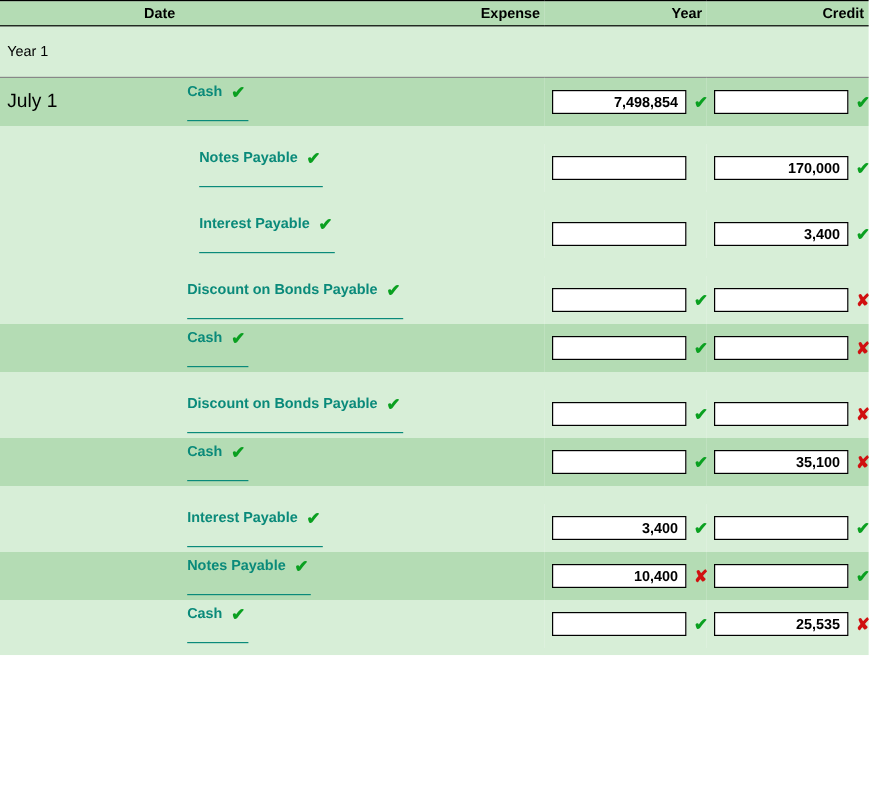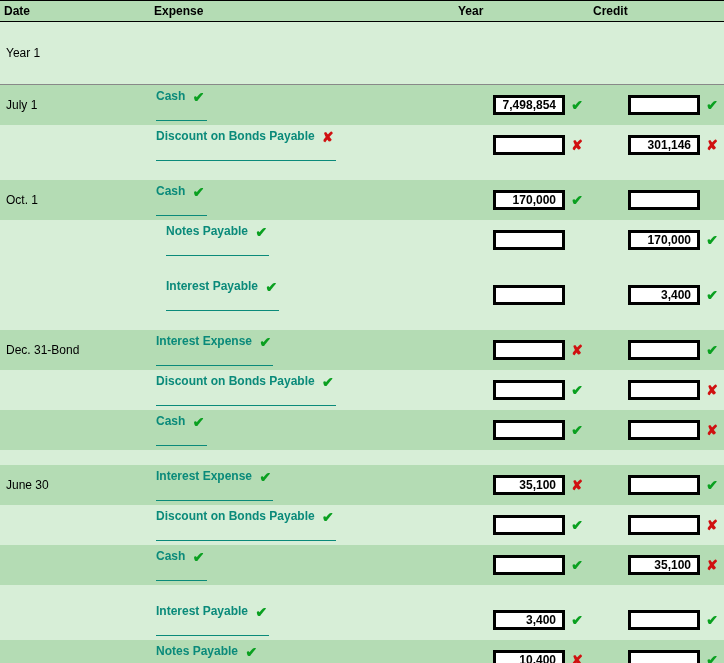--- a/index.html
+++ b/index.html
@@ -12,42 +12,42 @@
   }
   table {
     width: 100%;
     border-collapse: collapse;
     table-layout: fixed;
   }
   th {
     background: #b4dcb4;
     border-bottom: 1px solid #000;
     border-top: 1px solid #000;
-    text-align: left;
+    text-align: right;
     font-weight: bold;
     font-size: 12px;
     padding: 3px 4px;
     color: #000;
     margin-left: 24px;
   }
   td {
     padding: 4px 6px;
     vertical-align: middle;
     height: 26px;
   }
   .col-date    { width: 150px; }
   .col-account { width: 304px; }
   .col-debit   { width: 135px; }
   .col-credit  { width: 135px; }
 
   .year-row td {
     background: #d7eed7;
     font-size: 12px;
     color: #000;
-    padding: 24px 6px;
+    padding: 14px 6px;
     border-top: 1px solid #888;
     border-bottom: 1px solid #888;
   }
   .spacer-row td {
     background: #d7eed7;
     height: 15px;
     padding: 0;
   }
   .thin-spacer td {
     background: #d7eed7;
@@ -55,21 +55,21 @@
     padding: 0;
   }
   .entry-row td {
     background: #b4dcb4;
   }
   .entry-row.alt td {
     background: #d7eed7;
   }
   .date-cell {
     color: #000;
-    font-size: 12px;
+    font-size: 16px;
   }
   .account-link {
     color: #0a8a7a;
     font-weight: bold;
     font-size: 12px;
     border-bottom: 1px solid #0a8a7a;
     padding-bottom: 15px;
     display: inline-block;
     cursor: pointer;
   }
@@ -82,23 +82,23 @@
     margin-left: 4px;
     vertical-align: middle;
   }
   .mark.ok { color: #0aa020; }
   .mark.bad { color: #d01010; }
   .amt-cell {
     text-align: right;
     white-space: nowrap;
   }
   .amt-input {
-    width: 72px;
+    width: 112px;
     height: 20px;
-    border: 3px solid #000000;
+    border: 1px solid #000000;
     background: #fff;
     font-size: 12px;
     font-weight: bold;
     text-align: right;
     padding: 1px 6px;
     font-family: inherit;
     color: #000;
     vertical-align: middle;
   }
   .acct-mark {
@@ -126,79 +126,55 @@
   <tbody id="journal-body">
   <tr class="year-row">
         <td colspan="4">Year 1</td>
       </tr>
       <tr class="entry-row">
         <td class="date-cell">July 1</td>
         <td><span class="account-link"><span>Cash</span> <span class="mark ok acct-mark">✔</span></span></td>
         <td class="amt-cell"><input class="amt-input" value="7,498,854" style=""><span class="mark ok">✔</span></td>
         <td class="amt-cell"><input class="amt-input" value="" style=""><span class="mark ok">✔</span></td>
       </tr>
-      <tr class="entry-row alt">
-        <td class="date-cell"></td>
-        <td><span class="account-link"><span>Discount on Bonds Payable</span> <span class="mark bad acct-mark">✘</span></span></td>
-        <td class="amt-cell"><input class="amt-input" value="" style=""><span class="mark bad">✘</span></td>
-        <td class="amt-cell"><input class="amt-input" value="301,146" style=""><span class="mark bad">✘</span></td>
-      </tr>
-      <tr class="spacer-row">
-        <td colspan="4"></td>
-      </tr>
-      <tr class="entry-row">
-        <td class="date-cell">Oct. 1</td>
-        <td><span class="account-link"><span>Cash</span> <span class="mark ok acct-mark">✔</span></span></td>
-        <td class="amt-cell"><input class="amt-input" value="170,000" style=""><span class="mark ok">✔</span></td>
-        <td class="amt-cell"><input class="amt-input" value="" style=""><span class="mark"></span></td>
+      <tr class="spacer-row">
+        <td colspan="4"></td>
       </tr>
       <tr class="entry-row alt">
         <td class="date-cell"></td>
         <td><span class="account-link indent-1"><span>Notes Payable</span> <span class="mark ok acct-mark">✔</span></span></td>
         <td class="amt-cell"><input class="amt-input" value="" style=""><span class="mark"></span></td>
         <td class="amt-cell"><input class="amt-input" value="170,000" style=""><span class="mark ok">✔</span></td>
       </tr>
       <tr class="spacer-row">
         <td colspan="4"></td>
       </tr>
       <tr class="entry-row alt">
         <td class="date-cell"></td>
         <td><span class="account-link indent-1"><span>Interest Payable</span> <span class="mark ok acct-mark">✔</span></span></td>
         <td class="amt-cell"><input class="amt-input" value="" style=""><span class="mark"></span></td>
         <td class="amt-cell"><input class="amt-input" value="3,400" style=""><span class="mark ok">✔</span></td>
       </tr>
       <tr class="spacer-row">
         <td colspan="4"></td>
       </tr>
-      <tr class="entry-row">
-        <td class="date-cell">Dec. 31-Bond</td>
-        <td><span class="account-link"><span>Interest Expense</span> <span class="mark ok acct-mark">✔</span></span></td>
+      <tr class="entry-row alt">
+        <td class="date-cell"></td>
+        <td><span class="account-link"><span>Discount on Bonds Payable</span> <span class="mark ok acct-mark">✔</span></span></td>
+        <td class="amt-cell"><input class="amt-input" value="" style=""><span class="mark ok">✔</span></td>
         <td class="amt-cell"><input class="amt-input" value="" style=""><span class="mark bad">✘</span></td>
-        <td class="amt-cell"><input class="amt-input" value="" style=""><span class="mark ok">✔</span></td>
-      </tr>
-      <tr class="entry-row alt">
-        <td class="date-cell"></td>
-        <td><span class="account-link"><span>Discount on Bonds Payable</span> <span class="mark ok acct-mark">✔</span></span></td>
+      </tr>
+      <tr class="entry-row">
+        <td class="date-cell"></td>
+        <td><span class="account-link"><span>Cash</span> <span class="mark ok acct-mark">✔</span></span></td>
         <td class="amt-cell"><input class="amt-input" value="" style=""><span class="mark ok">✔</span></td>
         <td class="amt-cell"><input class="amt-input" value="" style=""><span class="mark bad">✘</span></td>
       </tr>
-      <tr class="entry-row">
-        <td class="date-cell"></td>
-        <td><span class="account-link"><span>Cash</span> <span class="mark ok acct-mark">✔</span></span></td>
-        <td class="amt-cell"><input class="amt-input" value="" style=""><span class="mark ok">✔</span></td>
-        <td class="amt-cell"><input class="amt-input" value="" style=""><span class="mark bad">✘</span></td>
-      </tr>
-      <tr class="spacer-row">
-        <td colspan="4"></td>
-      </tr>
-      <tr class="entry-row">
-        <td class="date-cell">June 30</td>
-        <td><span class="account-link"><span>Interest Expense</span> <span class="mark ok acct-mark">✔</span></span></td>
-        <td class="amt-cell"><input class="amt-input" value="35,100" style=""><span class="mark bad">✘</span></td>
-        <td class="amt-cell"><input class="amt-input" value="" style=""><span class="mark ok">✔</span></td>
+      <tr class="spacer-row">
+        <td colspan="4"></td>
       </tr>
       <tr class="entry-row alt">
         <td class="date-cell"></td>
         <td><span class="account-link"><span>Discount on Bonds Payable</span> <span class="mark ok acct-mark">✔</span></span></td>
         <td class="amt-cell"><input class="amt-input" value="" style=""><span class="mark ok">✔</span></td>
         <td class="amt-cell"><input class="amt-input" value="" style=""><span class="mark bad">✘</span></td>
       </tr>
       <tr class="entry-row">
         <td class="date-cell"></td>
         <td><span class="account-link"><span>Cash</span> <span class="mark ok acct-mark">✔</span></span></td>

